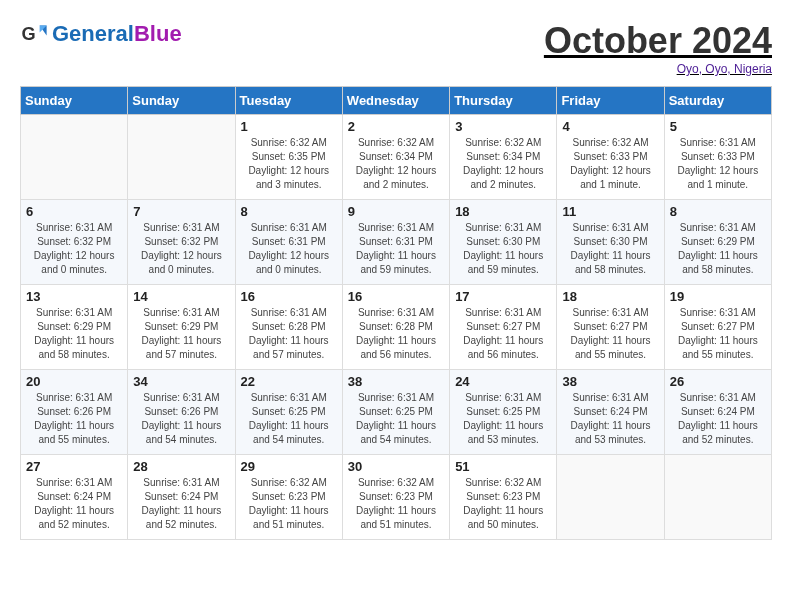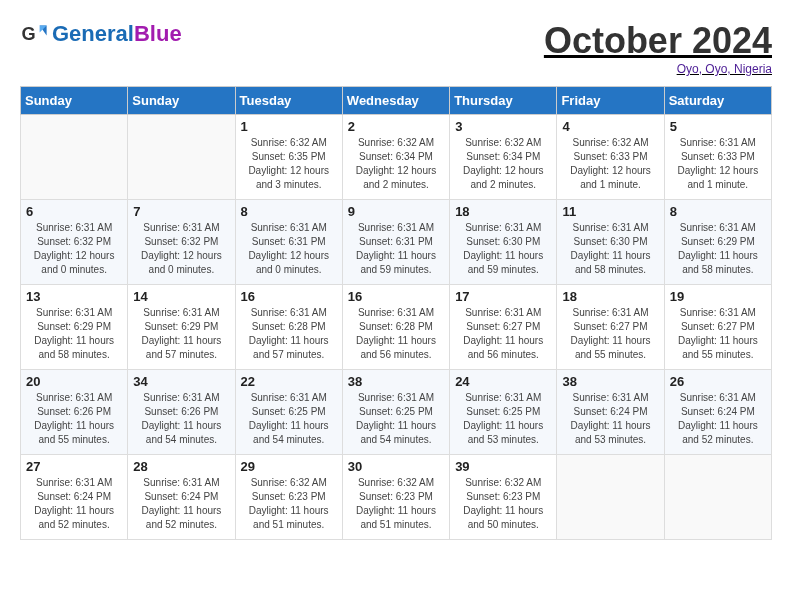--- a/index.html
+++ b/index.html
@@ -309,21 +309,21 @@
 Sunset: 6:23 PM
 Daylight: 11 hours and 51 minutes.</div>
         </td>
         <td>
           <div class="day-number">30</div>
           <div class="day-info" style="white-space: pre-line;">Sunrise: 6:32 AM
 Sunset: 6:23 PM
 Daylight: 11 hours and 51 minutes.</div>
         </td>
         <td>
-          <div class="day-number">39</div>
+          <div class="day-number">51</div>
           <div class="day-info" style="white-space: pre-line;">Sunrise: 6:32 AM
 Sunset: 6:23 PM
 Daylight: 11 hours and 50 minutes.</div>
         </td>
         <td class="empty"></td>
         <td class="empty"></td>
       </tr>
     </tbody>
 </table>
 

